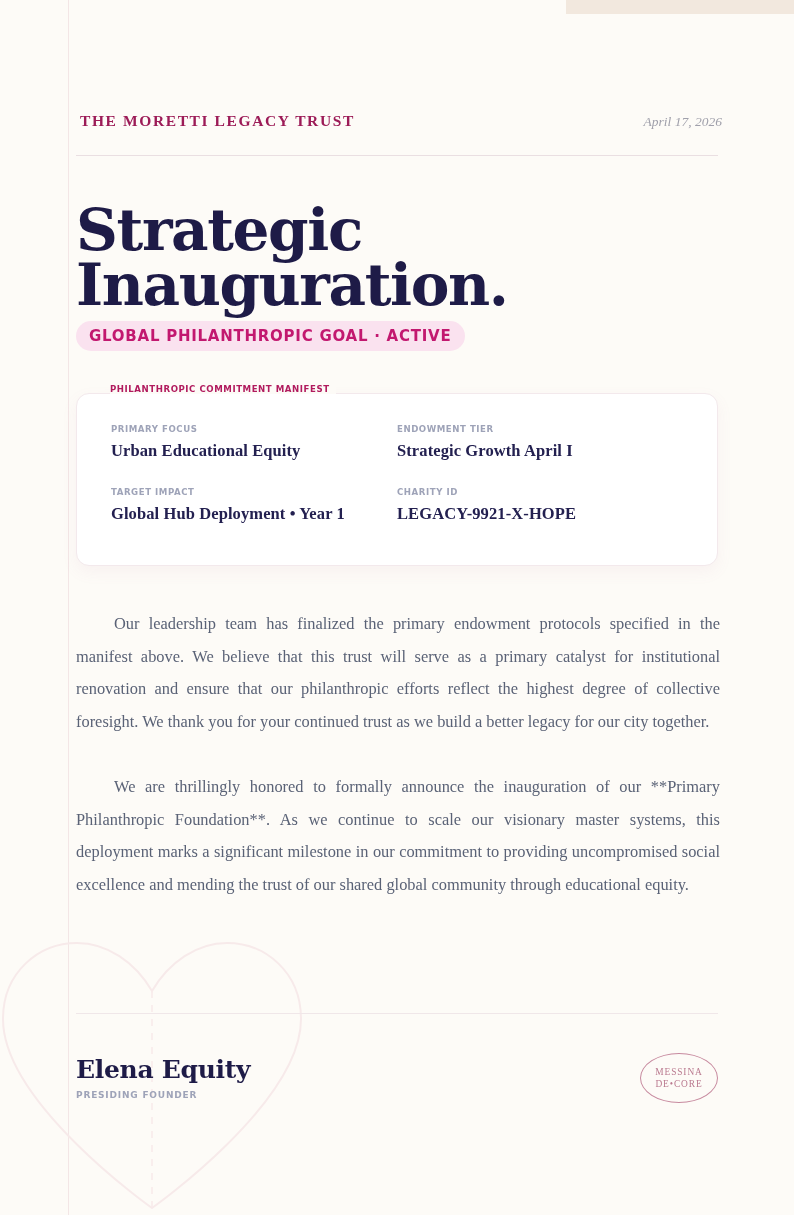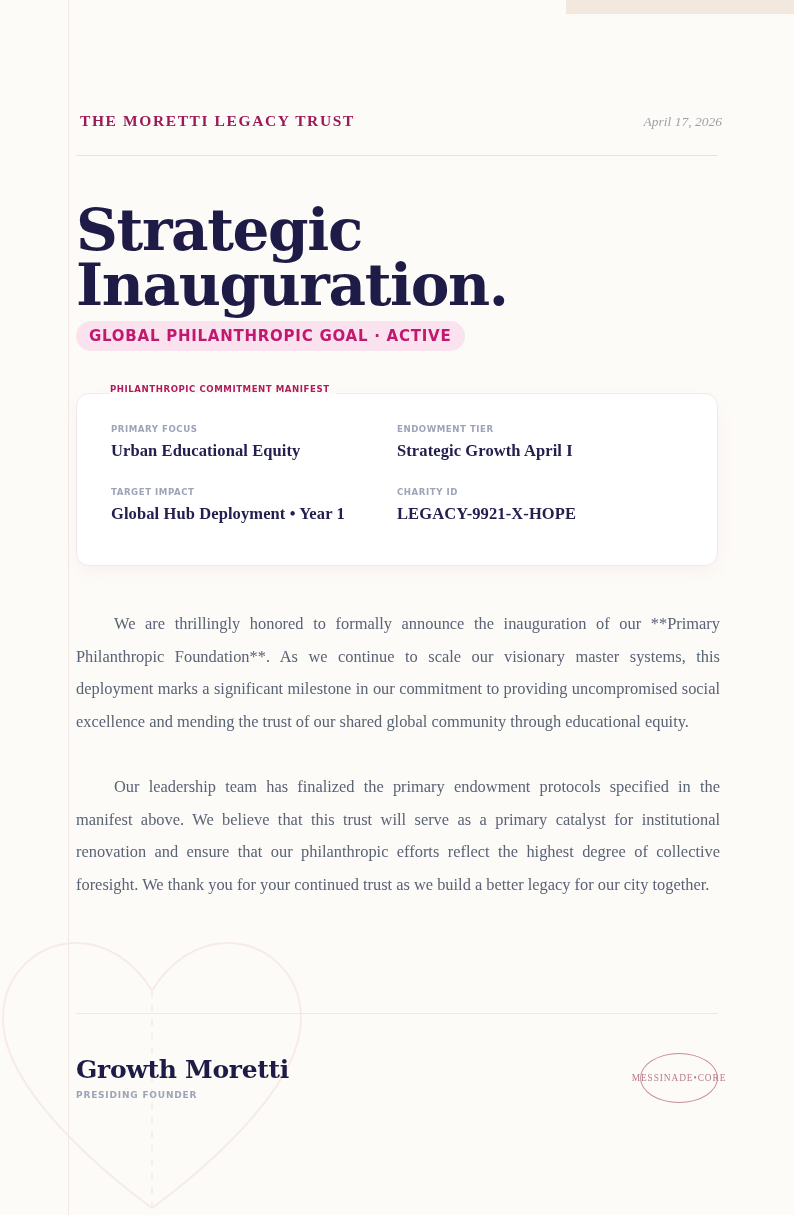--- a/index.html
+++ b/index.html
@@ -227,21 +227,21 @@
     letter-spacing: 0.8px;
     color: #9ea3b8;
     text-transform: uppercase;
   }
   .seal {
     width: 76px;
     height: 48px;
     border: 1.4px solid #c78a9f;
     border-radius: 50%;
     display: flex;
-    flex-direction: row;
+    flex-direction: column;
     align-items: center;
     justify-content: center;
     color: #b9788e;
     font-family: "Liberation Serif", serif;
     font-size: 9.4px;
     letter-spacing: 0.9px;
     line-height: 12px;
     text-align: center;
   }
 </style>
@@ -292,29 +292,29 @@
           </div>
           <div>
             <div class="field-label">CHARITY ID</div>
             <div class="field-value">LEGACY-9921-X-HOPE</div>
           </div>
         </div>
       </div>
     </div>
 
     <div class="body-copy">
+      <p>Our leadership team has finalized the primary endowment protocols specified in the manifest above. We believe that this trust will serve as a primary catalyst for institutional renovation and ensure that our philanthropic efforts reflect the highest degree of collective foresight. We thank you for your continued trust as we build a better legacy for our city together.</p>
       <p>We are thrillingly honored to formally announce the inauguration of our **Primary Philanthropic Foundation**. As we continue to scale our visionary master systems, this deployment marks a significant milestone in our commitment to providing uncompromised social excellence and mending the trust of our shared global community through educational equity.</p>
-      <p>Our leadership team has finalized the primary endowment protocols specified in the manifest above. We believe that this trust will serve as a primary catalyst for institutional renovation and ensure that our philanthropic efforts reflect the highest degree of collective foresight. We thank you for your continued trust as we build a better legacy for our city together.</p>
     </div>
 
     <div class="footer-rule"></div>
 
     <div class="signature-block">
       <div>
-        <div class="signer-name">Growth Moretti</div>
+        <div class="signer-name">Elena Equity</div>
         <div class="signer-role">PRESIDING FOUNDER</div>
       </div>
       <div class="seal">
         <span>MESSINA</span>
         <span>DE•CORE</span>
       </div>
     </div>
 
   </div>
 </div>

